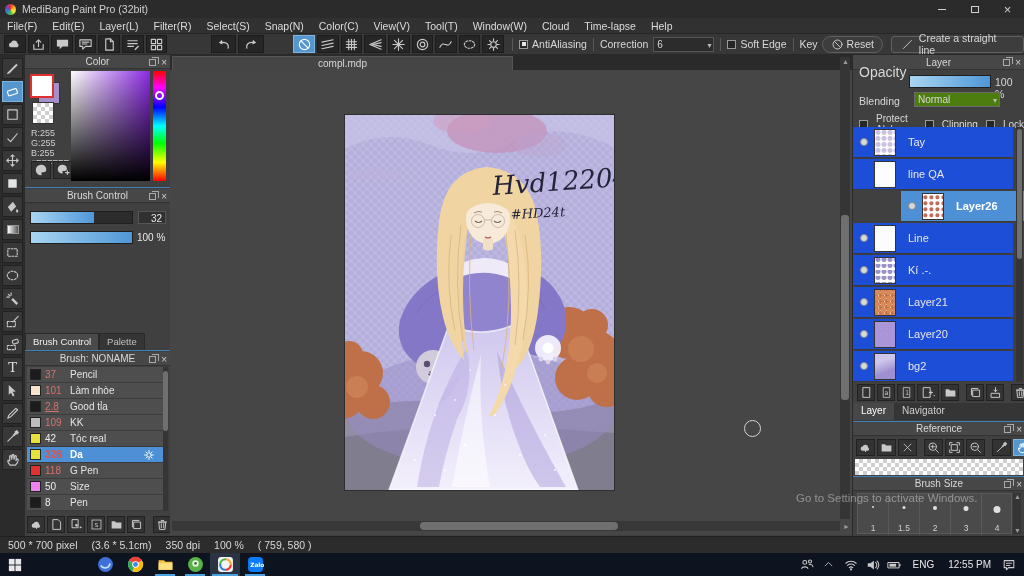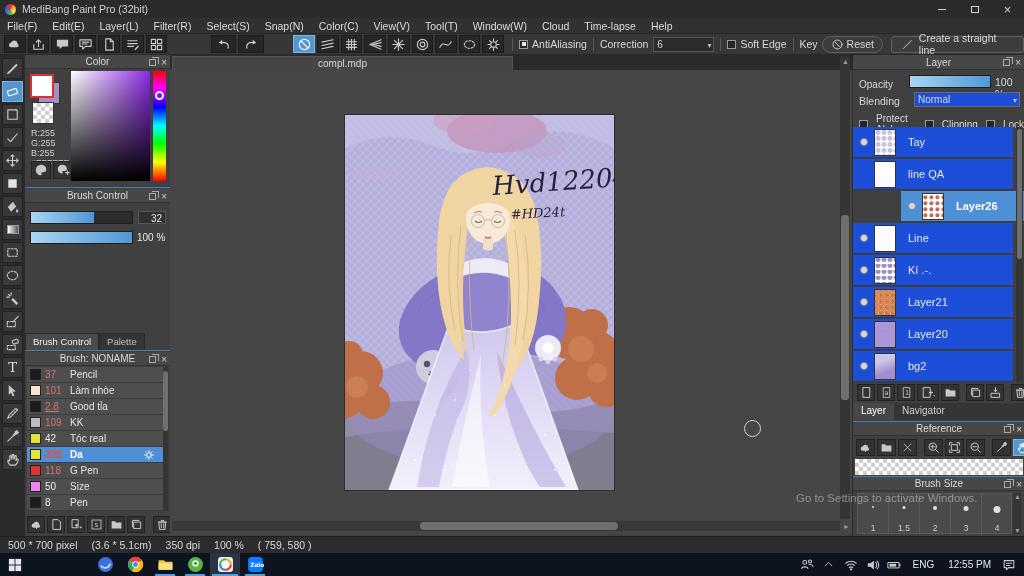--- a/index.html
+++ b/index.html
@@ -688,27 +688,27 @@
 
   <div id="right-panel">
 
     <div class="rp-title">
         <span>Layer</span>
       <span class="ptools">
           <span class="popout"></span>
           <span class="pclose"></span>
         </span>
     </div>
-    <div class="abs" style="left:6px;top:24px;font-size:10px">Opacity</div>
+    <div class="abs" style="left:6px;top:9px;font-size:14px">Opacity</div>
     <div class="slider" style="left:56px;top:20px;width:82px">
         <div class="fill" style="width:100%"></div>
       </div>
     <div class="abs" style="left:142px;top:21px;font-size:10.5px">100 %</div>
     <div class="abs" style="left:6px;top:40px;font-size:10.5px">Blending</div>
-    <div class="ddown" style="position:absolute;left:56px;top:37px;width:106px;background:#1d4ed8;border-color:#6a6a6a">
+    <div class="ddown" style="position:absolute;left:56px;top:37px;width:86px;background:#4d7c0f;border-color:#6a6a6a">
       <span>Normal</span>
         <span class="caret"></span>
     </div>
     <div class="abs" style="left:6px;top:58px;display:flex;align-items:center;font-size:10px;gap:4px">
       <span class="cb"></span>
         <span>Protect Alpha</span>
       <span class="cb" style="margin-left:4px"></span>
         <span>Clipping</span>
       <span class="cb" style="margin-left:4px"></span>
         <span>Lock</span>

